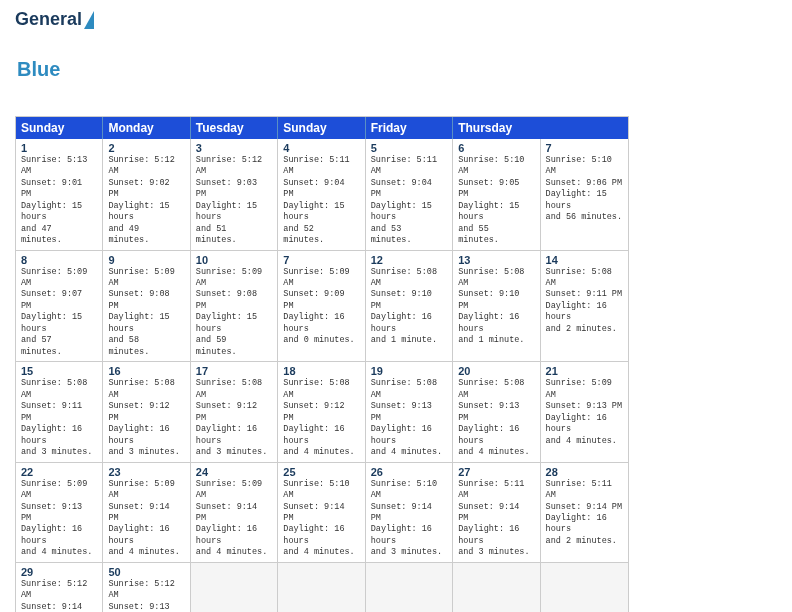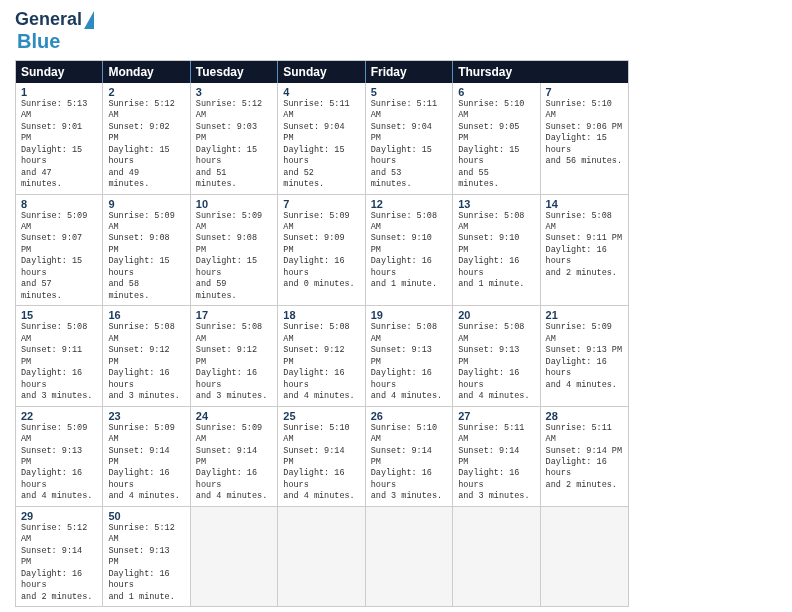--- a/index.html
+++ b/index.html
@@ -9,40 +9,42 @@
       width: 792px;
       height: 612px;
       overflow: hidden;
     }
     .page {
       width: 644px;
       height: 612px;
       padding: 10px 15px;
       display: flex;
       flex-direction: column;
+      gap: 28px;
     }
     .header {
       display: flex;
       justify-content: space-between;
       align-items: flex-start;
       margin-bottom: 8px;
     }
     .logo {
       display: flex;
       flex-direction: column;
       align-items: flex-start;
     }
     .logo-text {
       font-size: 18px;
       font-weight: bold;
       color: #1a3a5c;
       line-height: 1.1;
     }
     .logo-blue {
       color: #2e6da4;
+      margin-top: 28px;
     }
     .logo-triangle {
       width: 0;
       height: 0;
       border-left: 10px solid transparent;
       border-bottom: 18px solid #2e8bc0;
       display: inline-block;
       margin-left: 2px;
     }
     .logo-row {
@@ -64,21 +66,21 @@
     }
     .calendar {
       flex: 1;
       display: flex;
       flex-direction: column;
       border: 1px solid #ccc;
     }
     .cal-header {
       display: grid;
       grid-template-columns: repeat(7, 1fr);
-      background: #0f172a;
+      background: #1d4ed8;
     }
     .cal-header-cell {
       color: #fff;
       font-weight: bold;
       font-size: 12px;
       padding: 4px 5px;
       text-align: left;
       border-right: 1px solid #5a8fc4;
     }
     .cal-header-cell:last-child { border-right: none; }

